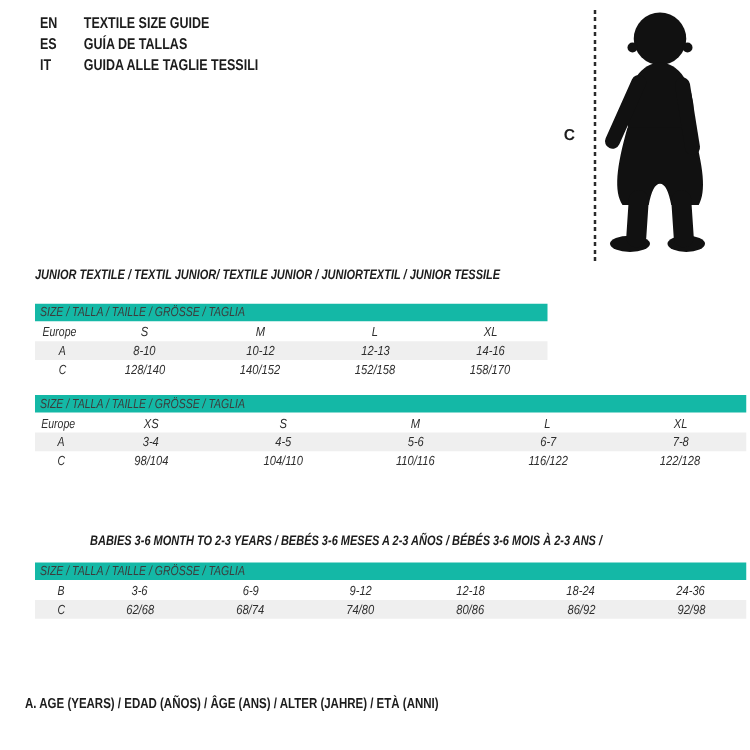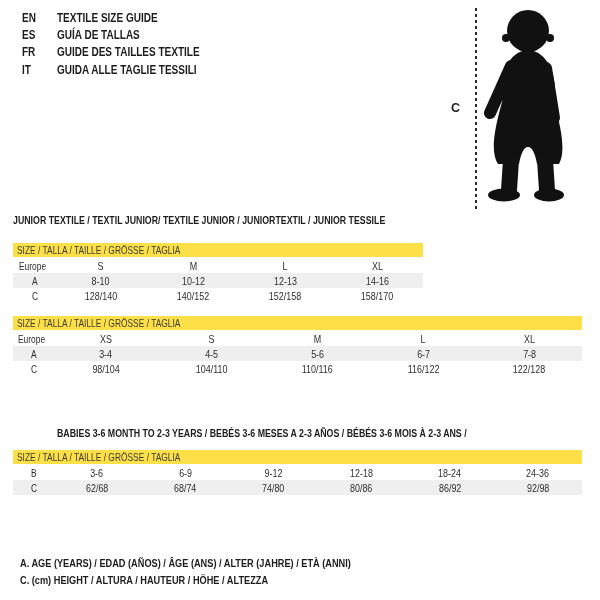--- a/index.html
+++ b/index.html
@@ -4,39 +4,39 @@
 <style>
   html,body{margin:0;padding:0;background:#fff;}
   #canvas{position:relative;width:600px;height:600px;background:#ffffff;overflow:hidden;
           font-family:"Liberation Sans",sans-serif;color:#1c1c1c;}
 
   
   .cond{display:inline-block;transform:scaleX(0.8);transform-origin:0 50%;white-space:nowrap;}
   .condc{display:inline-block;transform:scaleX(0.85);white-space:nowrap;}
 
   
-  .lang{position:absolute;left:22px;top:9px;}
+  .lang{position:absolute;left:32px;top:9px;}
   .lang-line{display:flex;height:17.4px;align-items:center;font-weight:bold;font-size:12.5px;}
   .lang-code{width:35px;}
 
   
   .fig-line{position:absolute;left:475px;top:8px;width:2px;height:202px;
             background:repeating-linear-gradient(180deg,#2a2a2a 0 3px,transparent 3px 6px);}
   .fig-c{position:absolute;left:451px;top:101px;font-size:12.5px;font-weight:bold;}
   .baby{position:absolute;left:480px;top:6px;}
 
   
-  .section{position:absolute;left:13px;}
+  .section{position:absolute;left:28px;font-style:italic;}
   #t1{top:213px;width:410px;}
   #t2{top:316px;width:569px;}
   #t3{top:426px;width:569px;}
   .t-title{font-size:11px;font-weight:bold;line-height:14px;margin-bottom:16px;white-space:nowrap;}
   #t2 .t-title{margin-bottom:11px;}
   #t3 .t-title{line-height:15px;margin-bottom:9px;margin-left:44px;}
-  .size-bar{height:14px;background:#fde047;margin-bottom:1px;display:flex;align-items:center;
+  .size-bar{height:14px;background:#14b8a6;margin-bottom:1px;display:flex;align-items:center;
             padding-left:4px;font-size:10.5px;color:#3c3c3c;}
   .grid-row{display:grid;height:15px;align-items:center;font-size:10.5px;color:#2e2e2e;}
   .cols4{grid-template-columns:42px repeat(4,1fr);}
   .cols5{grid-template-columns:40px repeat(5,1fr);}
   .cols6{grid-template-columns:40px repeat(6,1fr);}
   .shaded{background:#efefef;}
   .cell{text-align:center;}
   .lblcell{text-align:center;padding-left:3px;}
   .sub{font-size:7.5px;vertical-align:-2px;}
 
@@ -50,24 +50,20 @@
 <div id="canvas">
 
   <div class="lang">
     <div class="lang-line">
       <span class="lang-code"><span class="cond">EN</span></span>
       <span class="cond">TEXTILE SIZE GUIDE</span>
     </div>
     <div class="lang-line">
       <span class="lang-code"><span class="cond">ES</span></span>
       <span class="cond">GUÍA DE TALLAS</span>
-    </div>
-    <div class="lang-line">
-      <span class="lang-code"><span class="cond">FR</span></span>
-      <span class="cond">GUIDE DES TAILLES TEXTILE</span>
     </div>
     <div class="lang-line">
       <span class="lang-code"><span class="cond">IT</span></span>
       <span class="cond">GUIDA ALLE TAGLIE TESSILI</span>
     </div>
   </div>
 
   <div class="fig-line"></div>
   <div class="fig-c">C</div>
   <svg class="baby" width="100" height="200" viewBox="0 0 100 200">
@@ -170,16 +166,15 @@
       <span class="cell"><span class="condc">68/74</span></span>
       <span class="cell"><span class="condc">74/80</span></span>
       <span class="cell"><span class="condc">80/86</span></span>
       <span class="cell"><span class="condc">86/92</span></span>
       <span class="cell"><span class="condc">92/98</span></span>
     </div>
   </div>
 
   <div class="legend">
     <div class="legend-line"><span class="cond">A. AGE (YEARS) / EDAD (AÑOS) / ÂGE (ANS) / ALTER (JAHRE) / ETÀ (ANNI)</span></div>
-    <div class="legend-line"><span class="cond">C. (cm) HEIGHT / ALTURA / HAUTEUR / HÖHE / ALTEZZA</span></div>
   </div>
 
 </div>
 
 </body></html>

